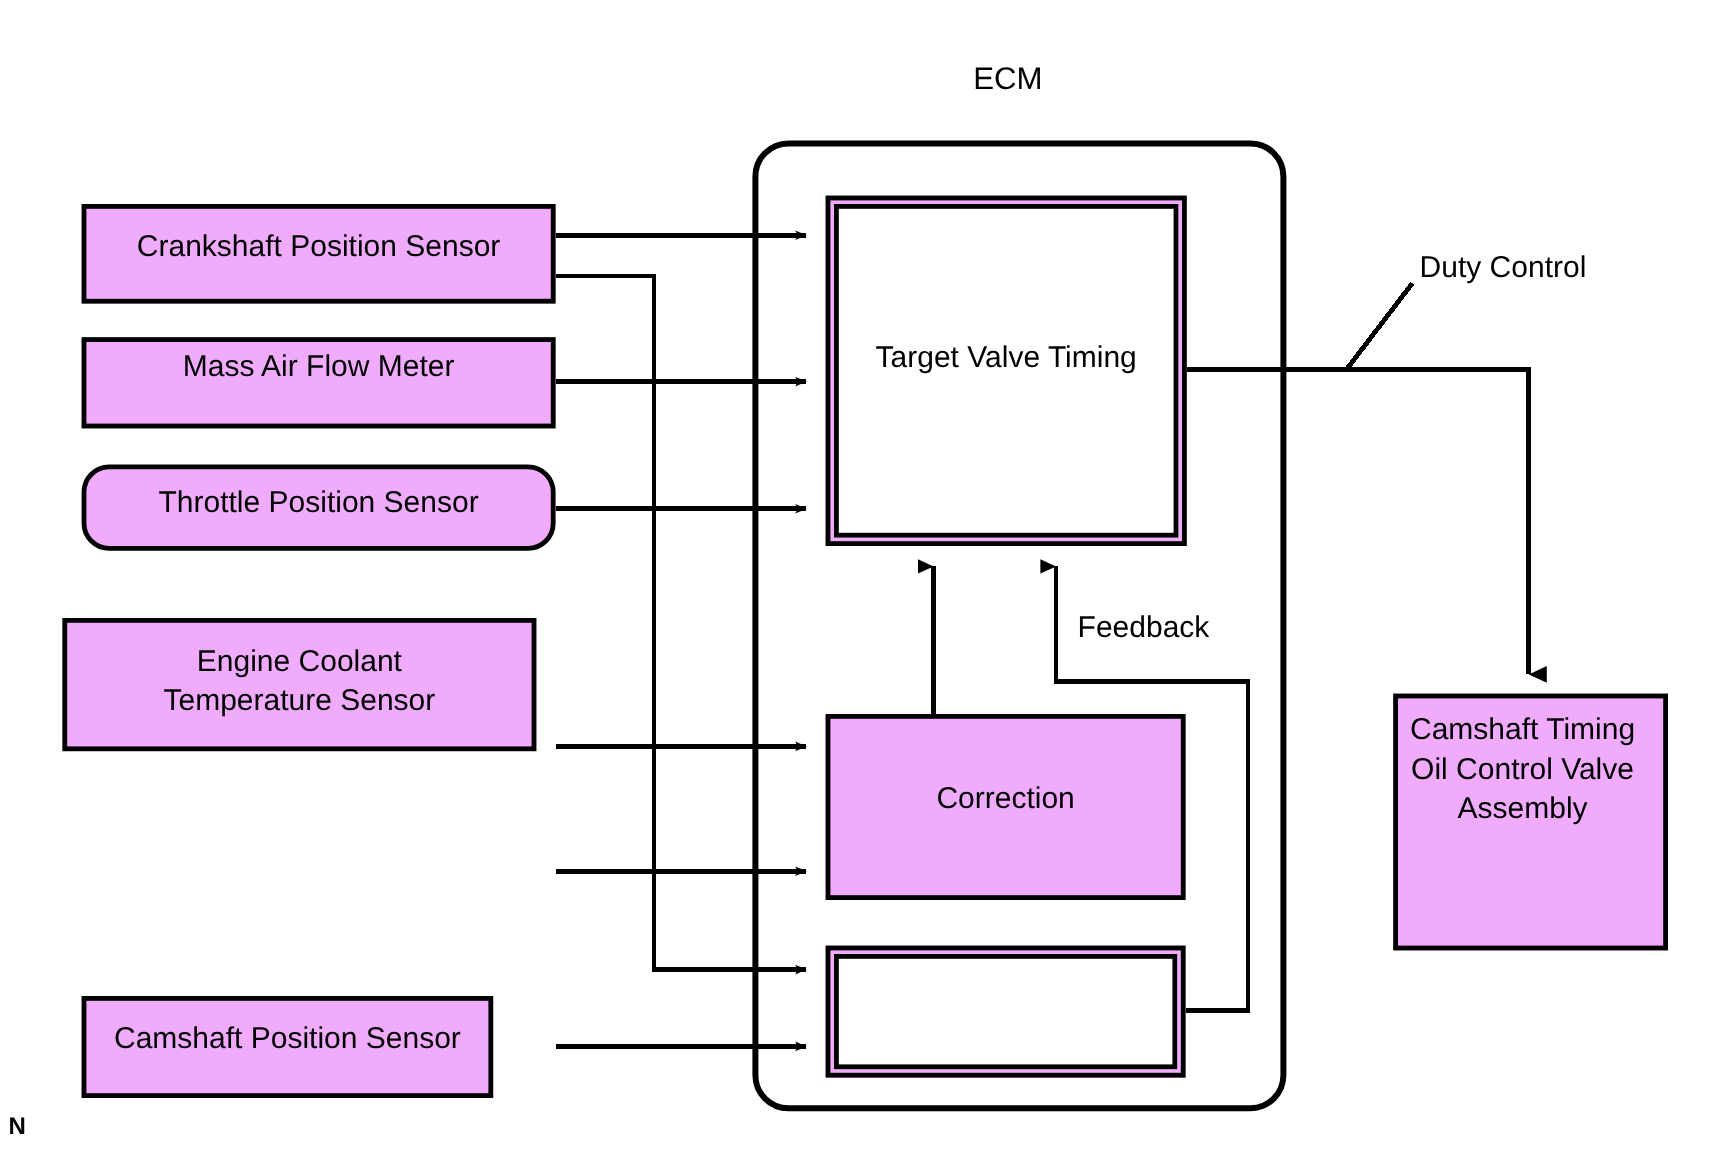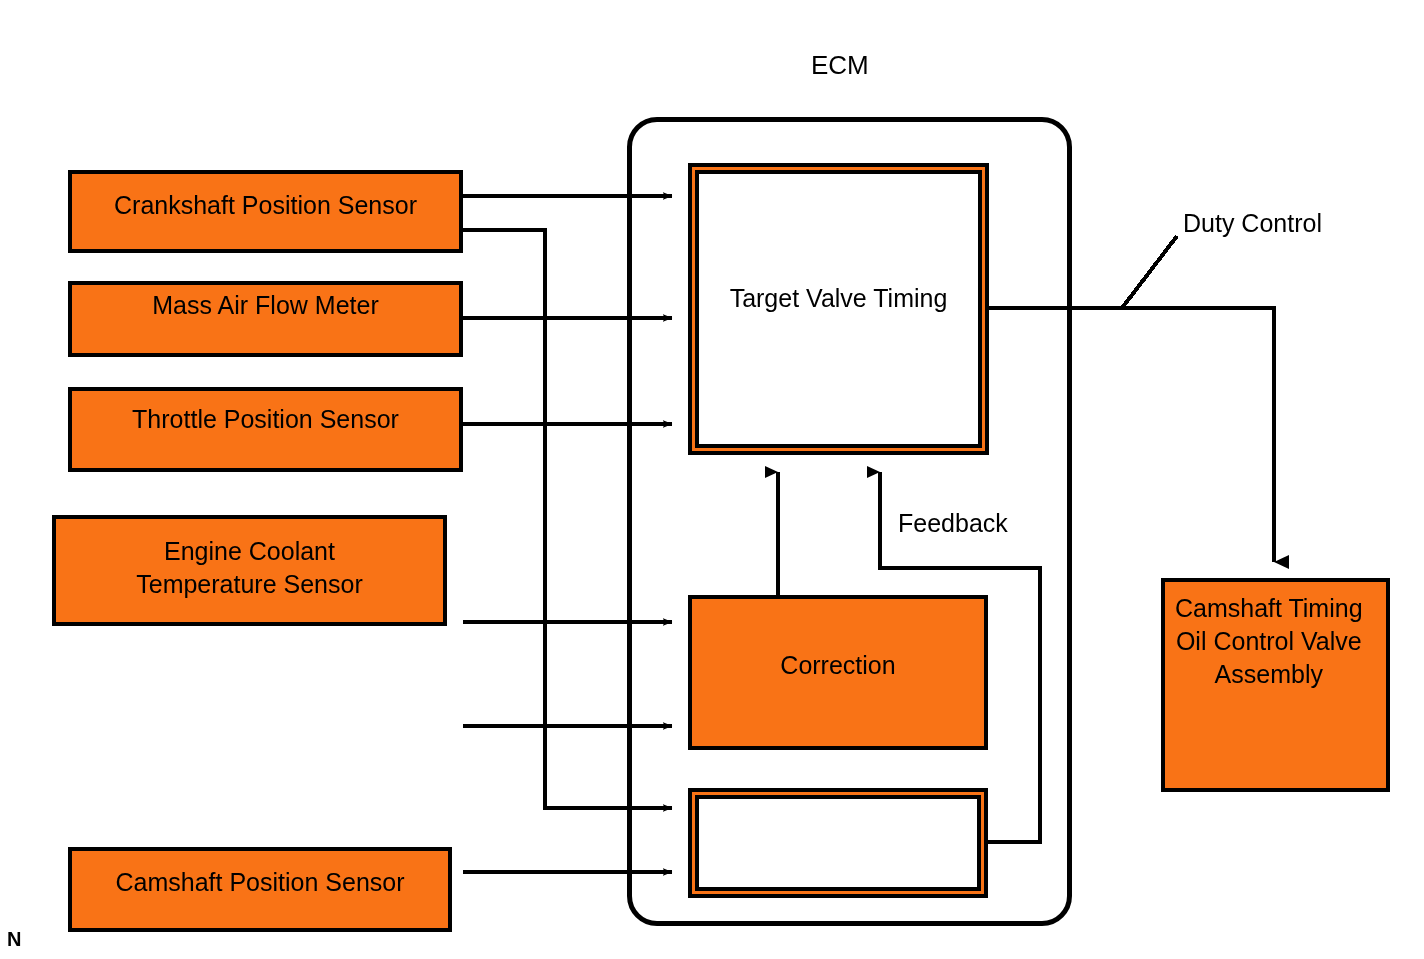--- a/index.html
+++ b/index.html
@@ -24,21 +24,21 @@
     left: 0;
     top: 0;
     width: 1424px;
     height: 959px;
   }
   
   .box {
     position: absolute;
     box-sizing: border-box;
     border: 4px solid #000000;
-    background: #f97316;
+    background: #f0abfc;
     display: flex;
     align-items: flex-start;
     justify-content: center;
   }
   .box-inner {
     position: absolute;
     box-sizing: border-box;
     border: 4px solid #000000;
     background: #ffffff;
   }
@@ -127,31 +127,31 @@
   <div class="free-label" id="ecm-title" style="left:811px; top:50px;">ECM</div>
 
   <div class="box" style="left:68px; top:170px; width:395px; height:83px;">
     <span class="box-label" style="margin-top:15px;">Crankshaft Position Sensor</span>
   </div>
 
   <div class="box" style="left:68px; top:281px; width:395px; height:76px;">
     <span class="box-label" style="margin-top:4px;">Mass Air Flow Meter</span>
   </div>
 
-  <div class="box" style="left:68px; top:387px; width:395px; height:85px;">
+  <div class="box" style="left:68px; top:387px; width:395px; height:72px;border-radius:23px;">
     <span class="box-label" style="margin-top:12px;">Throttle Position Sensor</span>
   </div>
 
   <div class="box" style="left:52px; top:515px; width:395px; height:111px;">
     <span class="box-label" style="margin-top:16px;">Engine Coolant
 Temperature Sensor</span>
   </div>
 
 
-  <div class="box" style="left:68px; top:830px; width:384px; height:85px;margin-top:17px;">
+  <div class="box" style="left:68px; top:830px; width:343px; height:85px;">
     <span class="box-label" style="margin-top:15px;">Camshaft Position Sensor</span>
   </div>
 
   <div class="box" style="left:688px; top:163px; width:301px; height:292px;">
     <div class="box-inner" style="left:3px; top:3px; right:3px; bottom:3px;"></div>
     <span class="box-label" style="position:relative; z-index:2; margin-top:115px;">Target Valve Timing</span>
   </div>
 
   <div class="box" style="left:688px; top:595px; width:300px; height:155px;">
     <span class="box-label" style="margin-top:50px;">Correction</span>

